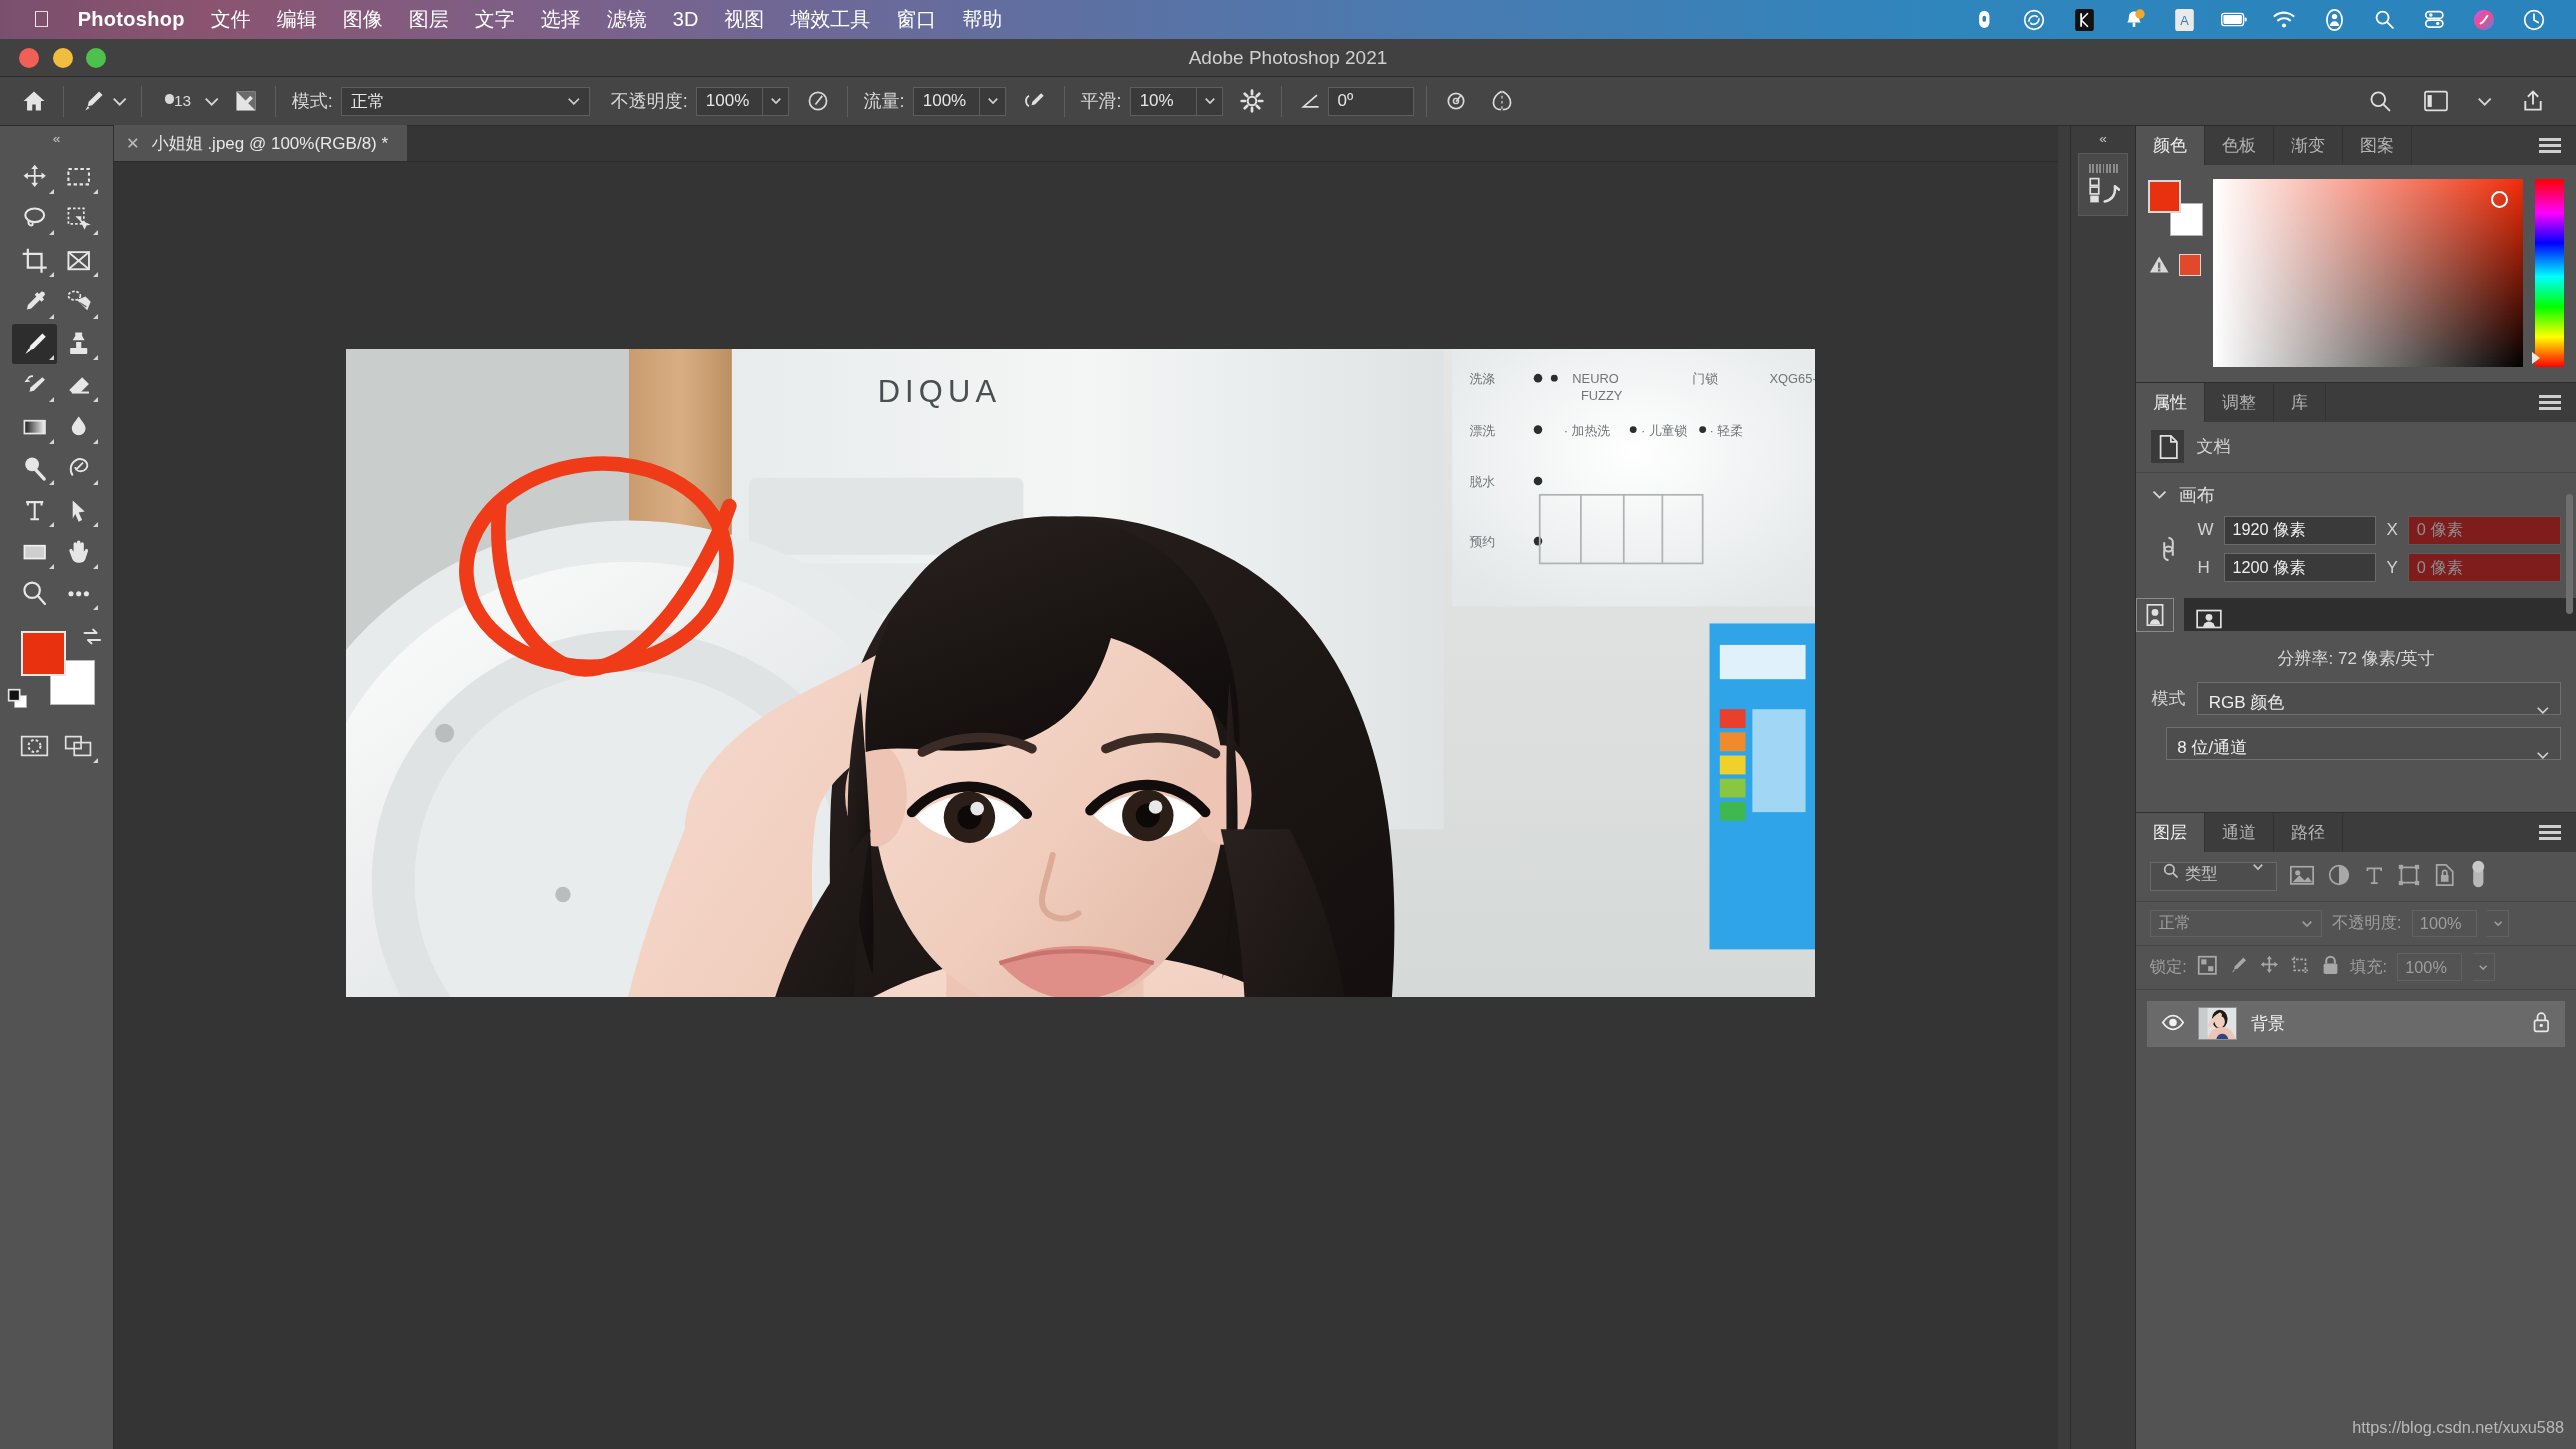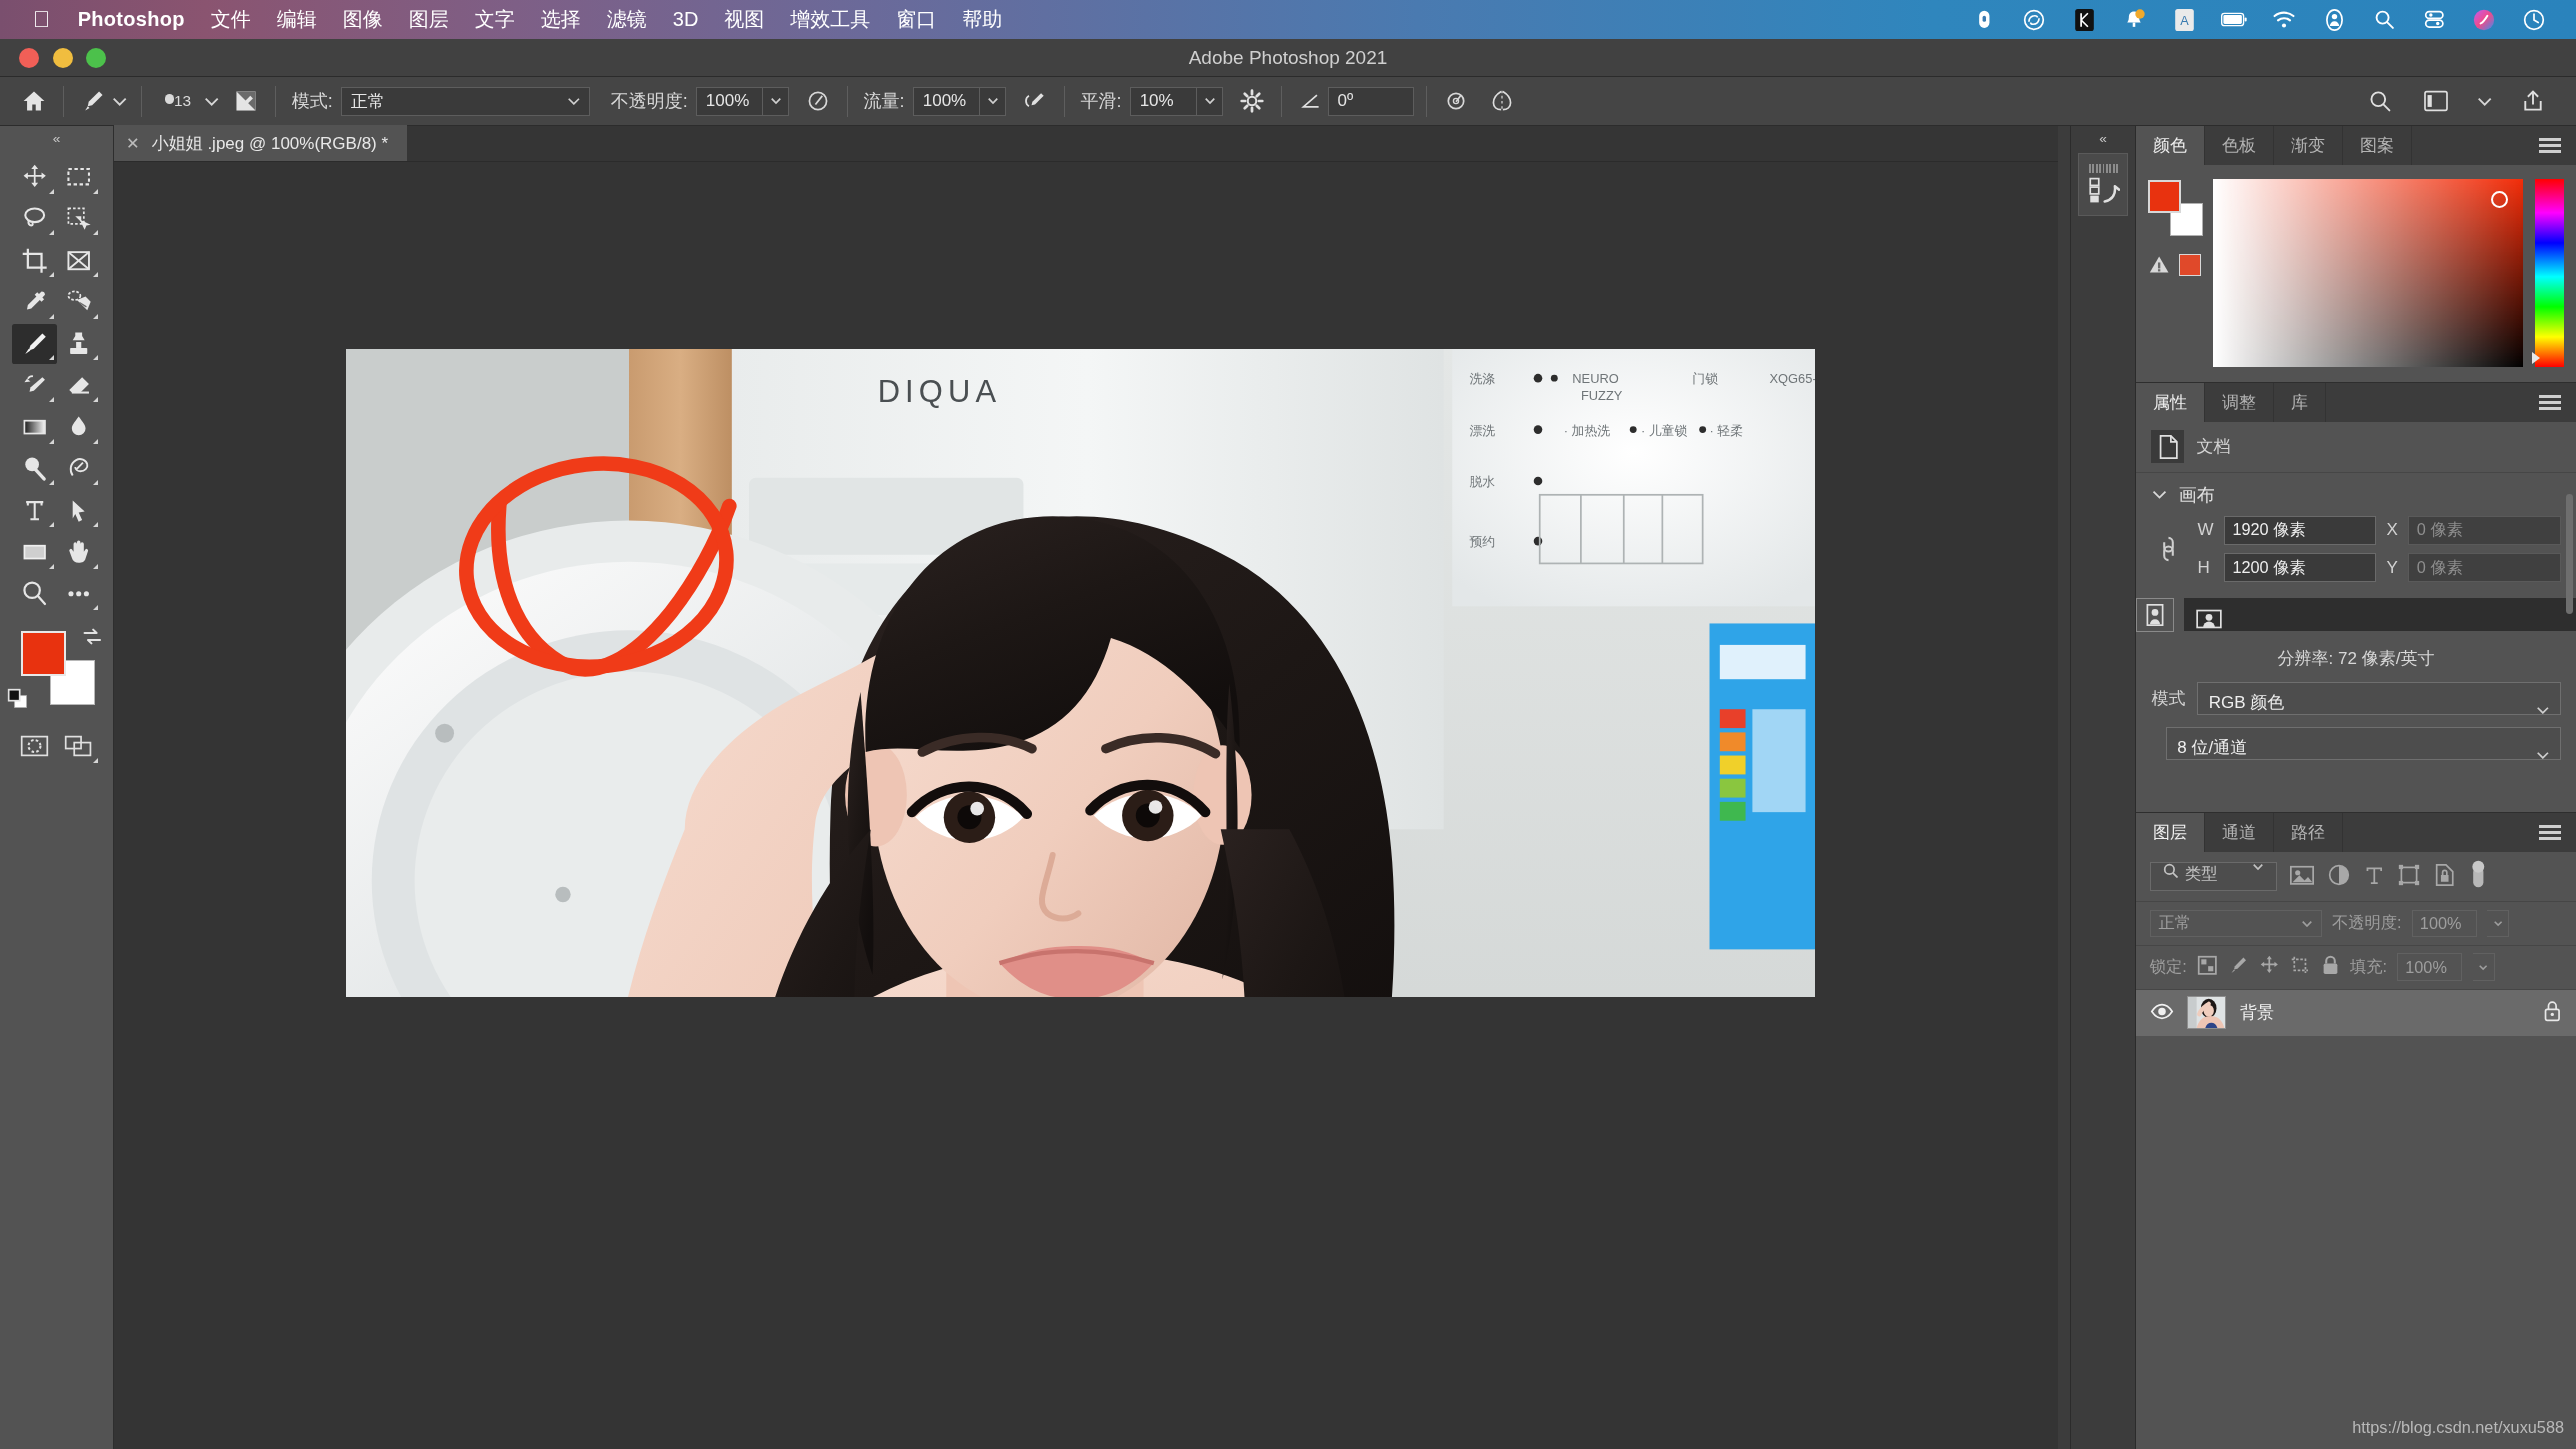--- a/index.html
+++ b/index.html
@@ -158,21 +158,21 @@
   .prow { display: flex; align-items: center; gap: 12px; padding: 8.6px 15.4px; color: #d4d4d4; font-size: 17px; }
   .prow.hdr { border-bottom: 0.9px solid #464646; }
   .docicon { width: 33px; height: 33px; background: #3a3a3a; display: flex; align-items: center; justify-content: center; }
   .sect { padding: 10.3px 15.4px 3.4px 15.4px; display: flex; align-items: center; gap: 10.3px; color: #e0e0e0; font-size: 18px; }
   .wh { display: flex; align-items: center; gap: 12px; padding: 5.1px 15.4px; }
   .linkchain { width: 34px; display: flex; align-items: center; justify-content: center; }
   .whgrid { display: grid; grid-template-columns: auto 1fr auto 1fr; gap: 8.6px 10.3px; align-items: center; flex: 1; }
   .whlbl { color: #d2d2d2; font-size: 17px; }
   .inp { background: #3a3a3a; border: 0.9px solid #6a6a6a; color: #efefef; height: 29px;
     display: flex; align-items: center; padding: 0 7.7px; font-size: 16.3px; }
-  .inp.dim { border-color: #5a5a5a; color: #8e8e8e; background: #404040; }
+  .inp.dim { border-color: #5a5a5a; color: #8e8e8e; background: #7f1d1d; }
   .orient { display: flex; justify-content: center; gap: 10.3px; padding: 10.3px 0 5.1px 0; }
   .obtn { width: 38px; height: 34px; border: 0.9px solid #8a8a8a; display: flex; align-items: center; justify-content: center; }
   .obtn.sel { background: #2e2e2e; border-color: #2e2e2e; }
   .reso { text-align: center; color: #d8d8d8; font-size: 17px; padding: 10.3px 0 8.6px 0; }
   .selrow { display: flex; align-items: center; gap: 12px; padding: 3.4px 15.4px 8.6px 15.4px; }
   .sel {
     flex: 1; background: #4d4d4d; border: 0.9px solid #6f6f6f; color: #efefef; height: 33px;
     display: flex; align-items: flex-end; justify-content: space-between; padding: 0 10.3px; font-size: 17px;
   }
   .scrollbar { position: absolute; right: 3.4px; width: 6.9px; background: #6e6e6e; border-radius: 3.4px; }
@@ -181,21 +181,21 @@
   .lfilter { display: flex; align-items: center; gap: 13.7px; padding: 8.6px 13.7px; border-bottom: 0.9px solid #464646; }
   .typesel { width: 127px; background: #4d4d4d; border: 0.9px solid #6a6a6a; height: 29px;
     display: flex; align-items: flex-start; gap: 6.9px; padding: 0 12px; color: #c2c2c2; font-size: 16.3px; }
   .lrow2 { display: flex; align-items: center; gap: 10.3px; padding: 7.7px 13.7px; border-bottom: 0.9px solid #464646; color: #9e9e9e; font-size: 16.3px; }
   .blendsel { width: 172px; background: #535353; border: 0.9px solid #616161; height: 27.4px;
     display: flex; align-items: center; justify-content: space-between; padding: 0 7.7px; color: #9e9e9e; font-size: 16.3px; }
   .opval { width: 65px; background: #535353; border: 0.9px solid #616161; height: 27.4px; display: flex; align-items: center; padding: 0 6.9px; }
   .opstep { width: 22px; height: 27.4px; background: #535353; border: 0.9px solid #616161; border-left: none;
     display: flex; align-items: center; justify-content: center; }
   .layerlist { flex: 1; position: relative; }
-  .layerrow { display: flex; align-items: center; gap: 13.7px; height: 46px; background: #6a6a6a; margin: 0; padding: 0 13.7px; }
+  .layerrow { display: flex; align-items: center; gap: 13.7px; height: 46px; background: #6a6a6a; margin: 11px; padding: 0 13.7px; }
   .lthumb { width: 39px; height: 33px; border: 0.9px solid #8e8e8e; overflow: hidden; position: relative; background:#d8d8d8; }
   .lname { color: #f0f0f0; font-size: 17px; }
   .llock { margin-left: auto; }
   .watermark { position: absolute; right: 12px; bottom: 12px; color: #b9b9b9; font-size: 16.3px; }
 
   .sep-h { height: 0.9px; background: #2e2e2e; }
 </style>
 </head>
 <body>
 

